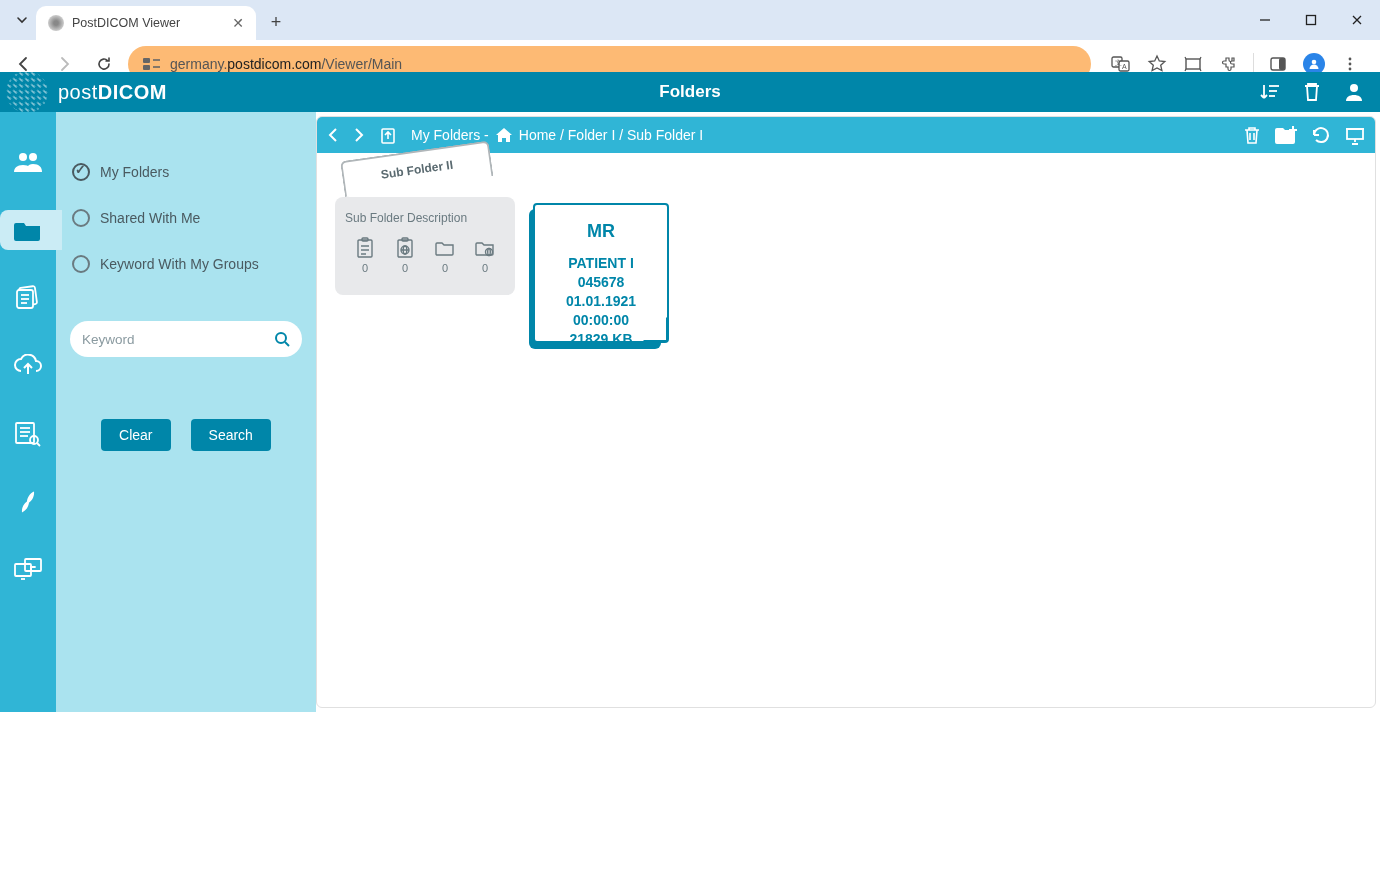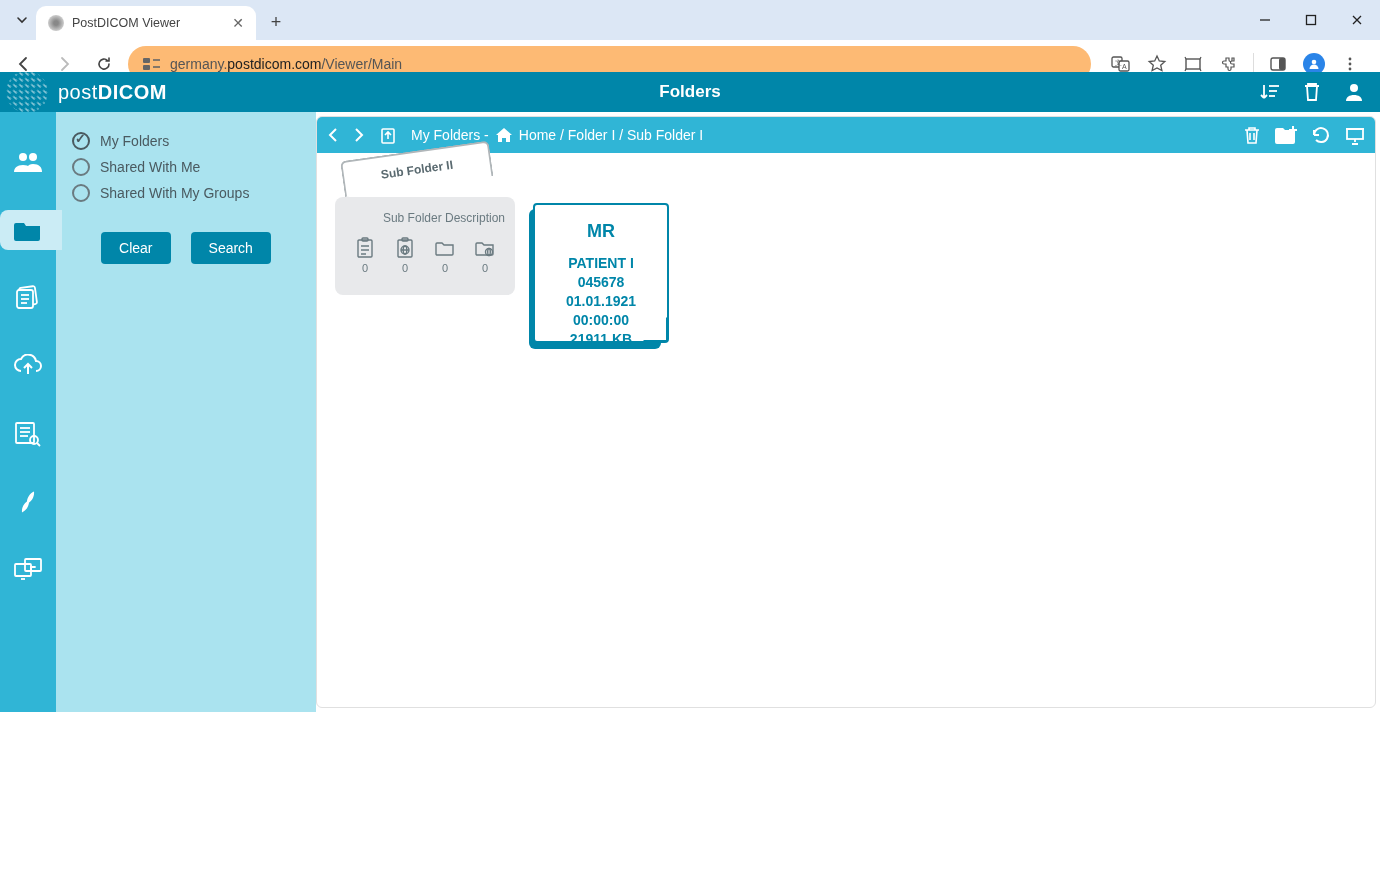--- a/index.html
+++ b/index.html
@@ -43,54 +43,54 @@
   .app-body { flex: 1; display: flex; background: #fff; }
   
   
   .rail { width: 56px; background: #30b5d6; display: flex; flex-direction: column; align-items: center; padding-top: 120px; gap: 28px; }
   .rail-item { width: 40px; height: 40px; display: flex; align-items: center; justify-content: center; color: #fff; cursor: pointer; border-radius: 6px; position: relative; }
   .rail-item.active { background: #cbecf5; color: #0086a9; border-radius: 8px 0 0 8px; width: 56px; margin-left: 0; justify-content: center; }
   .rail-item.active::after { content: ''; position: absolute; right: -6px; top: 0; bottom: 0; width: 10px; background: #cbecf5; }
   
   
   .side-panel { width: 260px; background: #aae3ef; padding: 20px 14px; display: flex; flex-direction: column; gap: 18px; }
-  .radio-group { display: flex; flex-direction: column; gap: 8px; padding: 0 2px; }
+  .radio-group { display: flex; flex-direction: column; gap: 28px; padding: 0 2px; margin-top: 31px; }
   .radio-row { display: flex; align-items: center; gap: 10px; cursor: pointer; color: #4a5a60; font-size: 14px; }
   .radio-circle { width: 18px; height: 18px; border: 2px solid #6a7a80; border-radius: 50%; position: relative; }
   .radio-circle.checked { border-color: #4a5a60; }
   .radio-circle.checked::after { content: '✓'; position: absolute; top: -3px; left: 1px; font-size: 13px; color: #4a5a60; font-weight: bold; }
   
   .search-box { background: #fff; border-radius: 18px; height: 36px; display: flex; align-items: center; padding: 0 12px; margin-top: 30px; }
   .search-input { flex: 1; border: none; outline: none; font-size: 13.5px; color: #6a7a80; background: transparent; }
   .search-input::placeholder { color: #8a9aa0; }
   .search-icon-right { color: #0086a9; }
   
   .filter-box { background: #fff; border-radius: 4px; overflow: hidden; margin-top: 10px; }
   .filter-input { width: 100%; border: none; border-bottom: 1px solid #bfe6ee; padding: 9px 10px; font-size: 13.5px; color: #6a7a80; outline: none; }
   .filter-input:last-child { border-bottom: none; }
   .filter-input::placeholder { color: #8a9aa0; }
   
-  .btn-row { display: flex; gap: 20px; justify-content: center; margin-top: 12px; }
+  .btn-row { display: flex; gap: 20px; justify-content: center; margin-top: 44px; }
   .btn { background: #0086a9; color: #fff; border: none; border-radius: 4px; padding: 8px 18px; font-size: 14px; cursor: pointer; }
   
   
   .main { flex: 1; background: #fff; display: flex; flex-direction: column; margin: 4px 4px 4px 0; border-radius: 6px; border: 1px solid #e0e0e0; overflow: hidden; }
   .crumb-bar { height: 36px; background: #30b5d6; display: flex; align-items: center; padding: 0 10px; color: #fff; gap: 14px; font-size: 14px; }
   .crumb-nav { display: flex; align-items: center; gap: 14px; }
   .crumb-btn { cursor: pointer; display: flex; align-items: center; }
   .crumb-text { display: flex; align-items: flex-end; gap: 6px; }
   .crumb-actions { margin-left: auto; display: flex; gap: 14px; align-items: center; }
   .crumb-act { cursor: pointer; display: flex; }
   
   .content { flex: 1; padding: 14px 18px; display: flex; flex-wrap: wrap; gap: 18px; align-content: flex-start; }
   
   
   .folder-card { width: 180px; position: relative; }
   .folder-tab-back { position: absolute; top: -6px; left: 10px; width: 150px; height: 36px; background: #fff; border: 2px solid #b0b6b9; border-bottom: none; border-radius: 6px 6px 0 0; transform: rotate(-8deg); transform-origin: left bottom; display: flex; align-items: center; justify-content: center; font-size: 12px; font-weight: 600; color: #5a6a70; }
-  .folder-body { background: #e8e9eb; border-radius: 8px; padding: 14px 10px 8px; margin-top: 30px; position: relative; z-index: 2; min-height: 98px; text-align: right; }
+  .folder-body { background: #e8e9eb; border-radius: 8px; padding: 14px 10px 8px; margin-top: 30px; position: relative; z-index: 2; min-height: 98px; }
   .folder-desc { font-size: 12px; color: #6a7a80; margin-bottom: 12px; }
   .folder-stats { display: flex; justify-content: space-around; }
   .stat { display: flex; flex-direction: column; align-items: center; gap: 3px; font-size: 11px; color: #6a7a80; }
   .stat-icon { width: 22px; height: 22px; }
   
   
   .study-card { width: 136px; height: 140px; position: relative; }
   .study-back { position: absolute; inset: 0; background: #0086a9; border-radius: 6px; top: 6px; left: -4px; right: 8px; bottom: -6px; }
   .study-front { position: absolute; inset: 0; background: #fff; border: 2px solid #0086a9; border-radius: 4px 4px 4px 4px; padding: 16px 6px 10px; text-align: center; }
   .study-front::after { content:''; position:absolute; right:-1px; bottom:-1px; width:0; height:0; border-style:solid; border-width: 0 0 26px 26px; border-color: transparent transparent #0086a9 transparent; }
@@ -302,24 +302,33 @@
         <div class="radio-row">
           <div class="radio-circle checked"></div>
           <span>My Folders</span>
         </div>
         <div class="radio-row">
           <div class="radio-circle"></div>
           <span>Shared With Me</span>
         </div>
         <div class="radio-row">
           <div class="radio-circle"></div>
-          <span>Shared With My Groups</span>
-        </div>
-      </div>
-
+          <span>Keyword With My Groups</span>
+        </div>
+      </div>
+
+      <div class="search-box">
+        <input class="search-input" placeholder="Keyword" style="">
+        <span class="search-icon-right">
+            <svg width="16" height="16" viewBox="0 0 16 16" fill="none" stroke="#0086a9" stroke-width="2">
+              <circle cx="7" cy="7" r="5"></circle>
+              <path d="M11 11l4 4"></path>
+            </svg>
+          </span>
+      </div>
 
 
       <div class="btn-row">
         <button class="btn">Clear</button>
         <button class="btn">Search</button>
       </div>
     </div>
 
     <div class="main">
       <div class="crumb-bar">
@@ -425,19 +434,19 @@
           </div>
         </div>
 
         <div class="study-card" style="margin-top:36px">
           <div class="study-back"></div>
           <div class="study-front">
             <div class="study-modality">MR</div>
             <div class="study-line">PATIENT I</div>
             <div class="study-line">045678</div>
             <div class="study-line">01.01.1921 00:00:00</div>
-            <div class="study-line">21911 KB</div>
+            <div class="study-line">21829 KB</div>
           </div>
         </div>
       </div>
     </div>
   </div>
 </div>
 
 </body></html>

